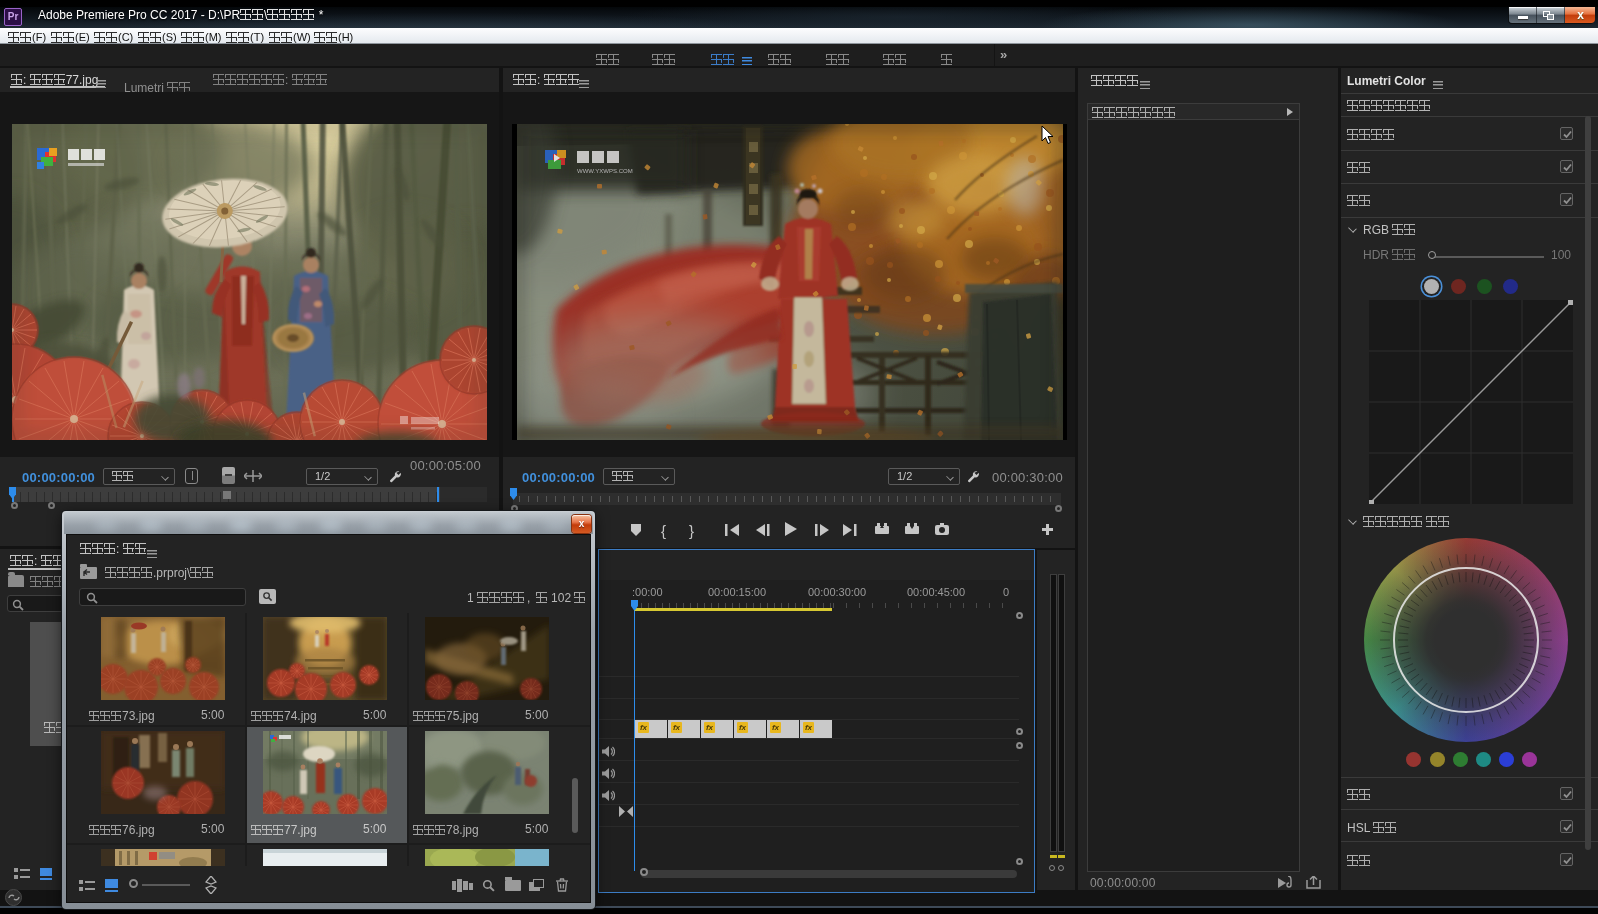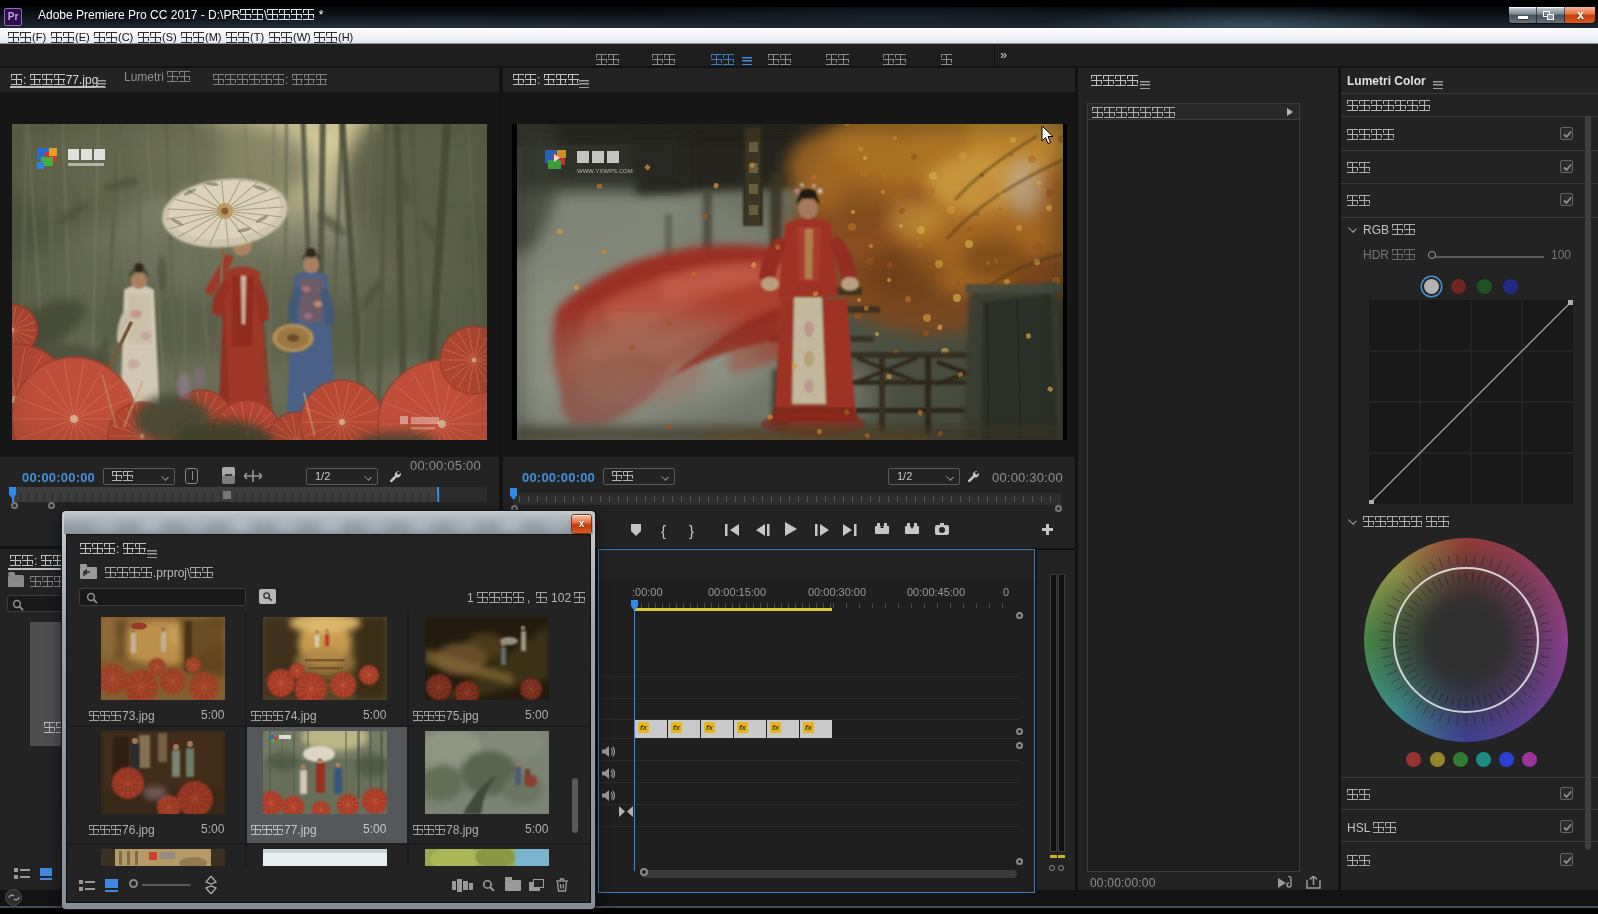--- a/index.html
+++ b/index.html
@@ -71,21 +71,21 @@
     <div class="ab" style="left:1000px;top:3px;color:#a8a8a8;font-size:13px;font-weight:bold">»</div>
     <div class="ab" style="left:994px;top:0;width:1px;height:22px;background:#141414"></div>
   </div>
 <div class="ab" style="left:0;top:66px;width:1598px;height:840px;background:#131313"></div>
 <div class="ab" style="left:0;top:906px;width:1598px;height:2px;background:#3e4a58"></div>
 <div class="ab" style="left:0;top:908px;width:1598px;height:6px;background:#020202"></div>
 <div class="panel" style="left:0;top:68px;width:499px;height:478px">
     <div class="tab" style="left:11px;top:5px;color:#d8d8d8"><i class="z"></i>: <i class="z"></i><i class="z"></i><i class="z"></i>77.jpg</div>
     <div class="ab" style="left:10px;top:18px;width:95px;height:2px;background:#c0c0c0"></div>
     <div class="ab" style="left:96px;top:6px;color:#9a9a9a"><span class="ham"></span></div>
-    <div class="tabg" style="left:124px;top:2px">Lumetri <i class="z"></i><i class="z"></i></div>
+    <div class="tabg" style="left:124px;top:13px">Lumetri <i class="z"></i><i class="z"></i></div>
     <div class="tabg" style="left:213px;top:5px"><i class="z"></i><i class="z"></i><i class="z"></i><i class="z"></i><i class="z"></i><i class="z"></i>: <i class="z"></i><i class="z"></i><i class="z"></i></div>
     <div class="ab" style="left:0;top:24px;width:499px;height:365px;background:#161616"></div>
     <div class="ab" style="left:12px;top:56px;width:475px;height:316px;overflow:hidden"><svg width="475" height="316" viewBox="0 0 475 316">
         <defs>
           <filter id="b1" x="-60%" y="-60%" width="220%" height="220%">
             <feGaussianBlur stdDeviation="1"></feGaussianBlur>
           </filter>
           <filter id="b2" x="-60%" y="-60%" width="220%" height="220%">
             <feGaussianBlur stdDeviation="2"></feGaussianBlur>
           </filter>

